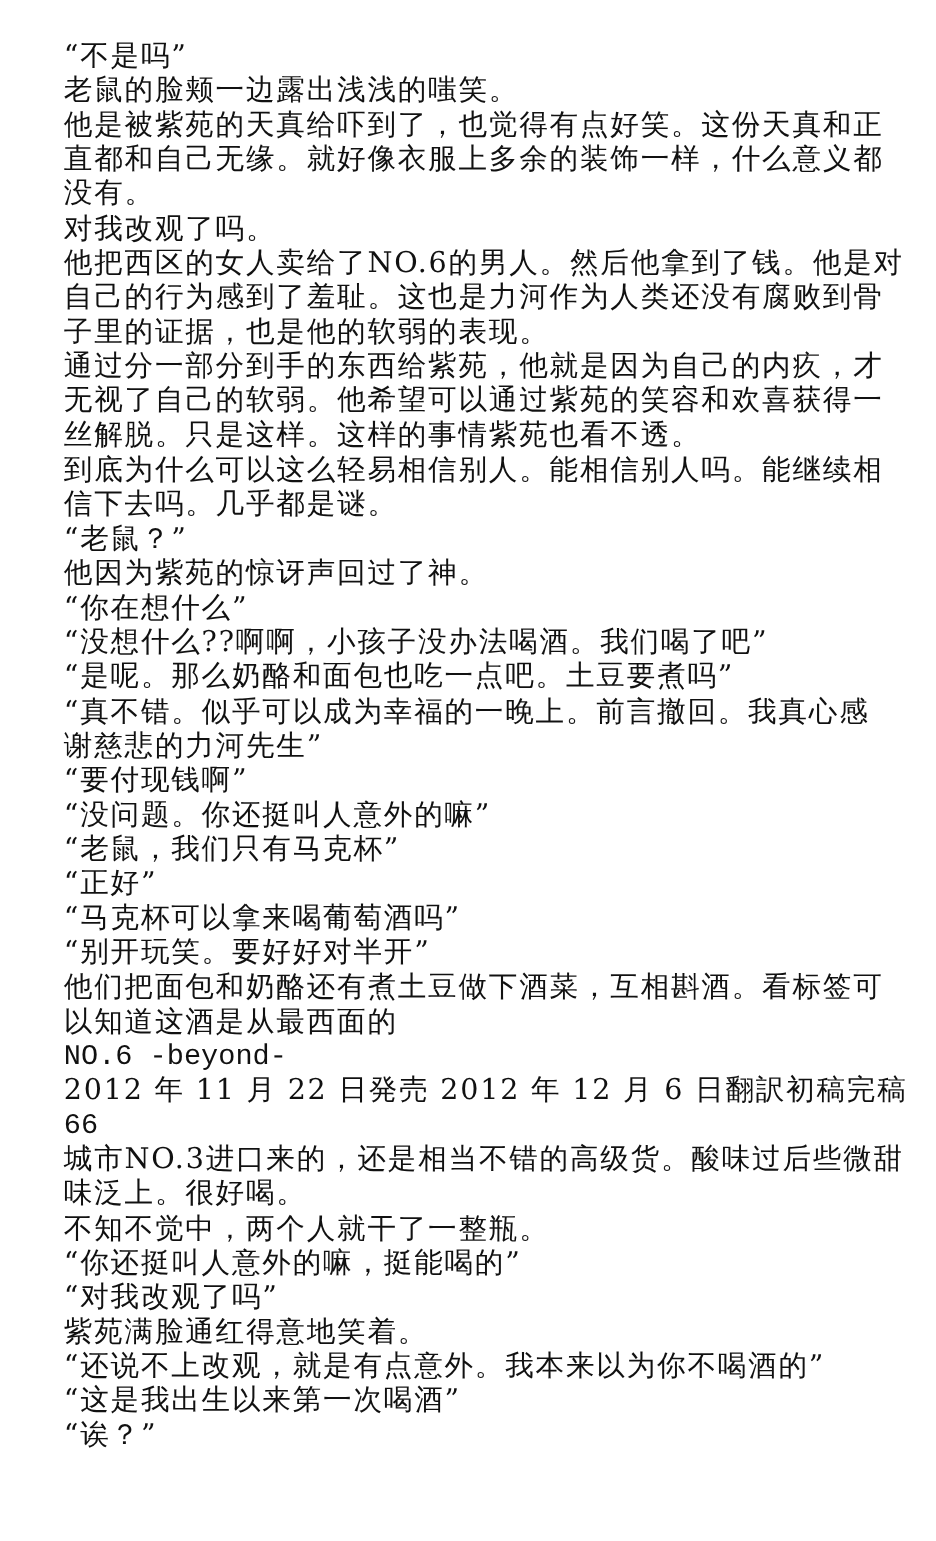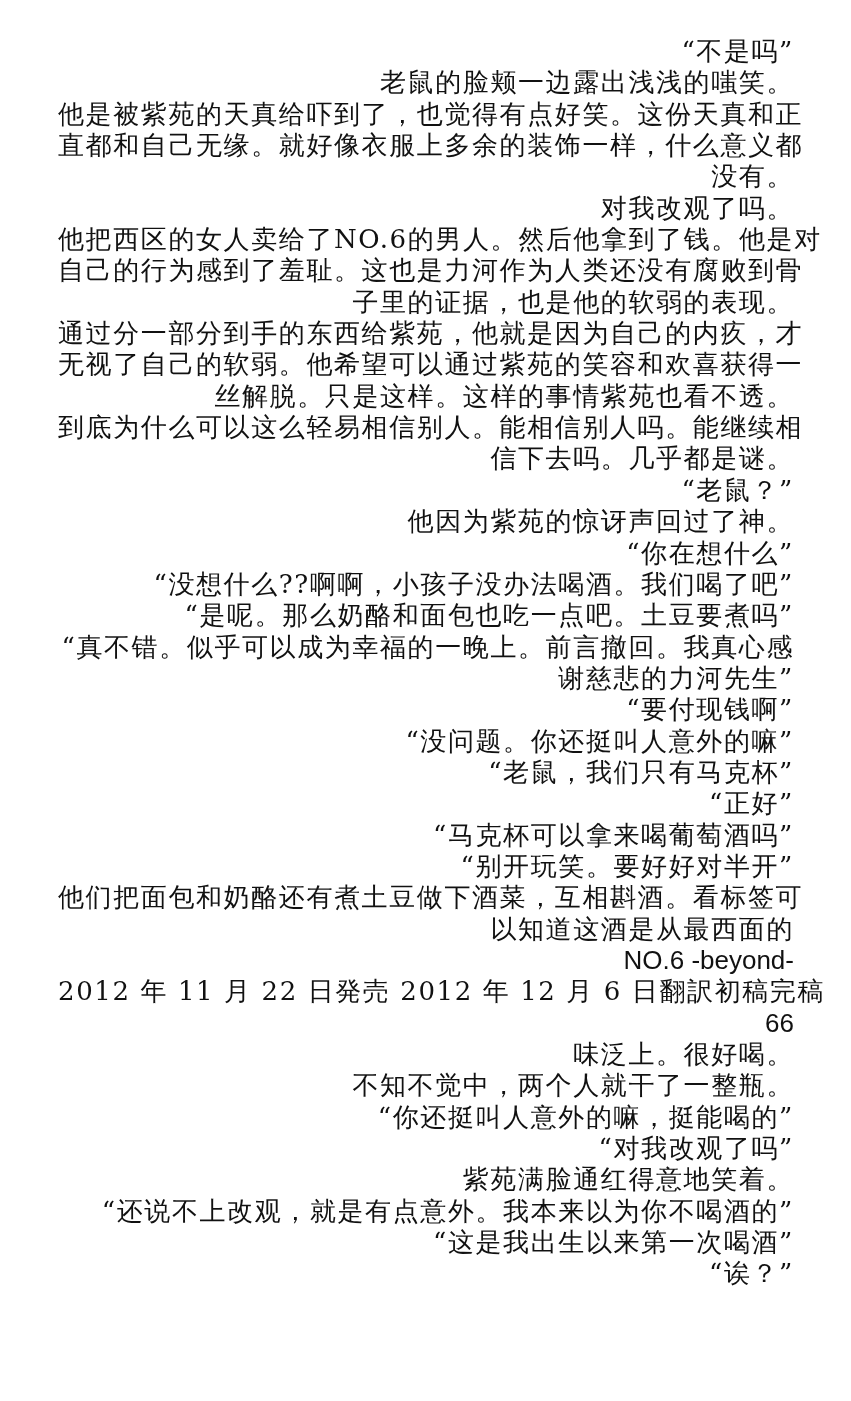--- a/index.html
+++ b/index.html
@@ -21,24 +21,23 @@
     font-family: "DejaVu Serif", "Liberation Serif", serif;
     font-size: 26px;
     line-height: 31.35px;
     color: #111111;
     letter-spacing: 1.6px;
   }
   .line {
     display: block;
     white-space: nowrap;
     height: 31.35px;
-    text-align: right;
   }
   .line.latin {
-    font-family: Liberation Sans, sans-serif;
+    font-family: Liberation Mono, monospace;
     letter-spacing: 0px;
   }
 </style>
 </head>
 <body>
 
 <div class="page">
   <span class="line">“不是吗”</span>
   <span class="line">老鼠的脸颊一边露出浅浅的嗤笑。</span>
   <span class="line">他是被紫苑的天真给吓到了，也觉得有点好笑。这份天真和正</span>
@@ -64,20 +63,21 @@
   <span class="line">“没问题。你还挺叫人意外的嘛”</span>
   <span class="line">“老鼠，我们只有马克杯”</span>
   <span class="line">“正好”</span>
   <span class="line">“马克杯可以拿来喝葡萄酒吗”</span>
   <span class="line">“别开玩笑。要好好对半开”</span>
   <span class="line">他们把面包和奶酪还有煮土豆做下酒菜，互相斟酒。看标签可</span>
   <span class="line">以知道这酒是从最西面的</span>
   <span class="line latin">NO.6 -beyond-</span>
   <span class="line">2012 年 11 月 22 日発売 2012 年 12 月 6 日翻訳初稿完稿</span>
   <span class="line latin">66</span>
+  <span class="line">城市NO.3进口来的，还是相当不错的高级货。酸味过后些微甜</span>
   <span class="line">味泛上。很好喝。</span>
   <span class="line">不知不觉中，两个人就干了一整瓶。</span>
   <span class="line">“你还挺叫人意外的嘛，挺能喝的”</span>
   <span class="line">“对我改观了吗”</span>
   <span class="line">紫苑满脸通红得意地笑着。</span>
   <span class="line">“还说不上改观，就是有点意外。我本来以为你不喝酒的”</span>
   <span class="line">“这是我出生以来第一次喝酒”</span>
   <span class="line">“诶？”</span>
 </div>
 

